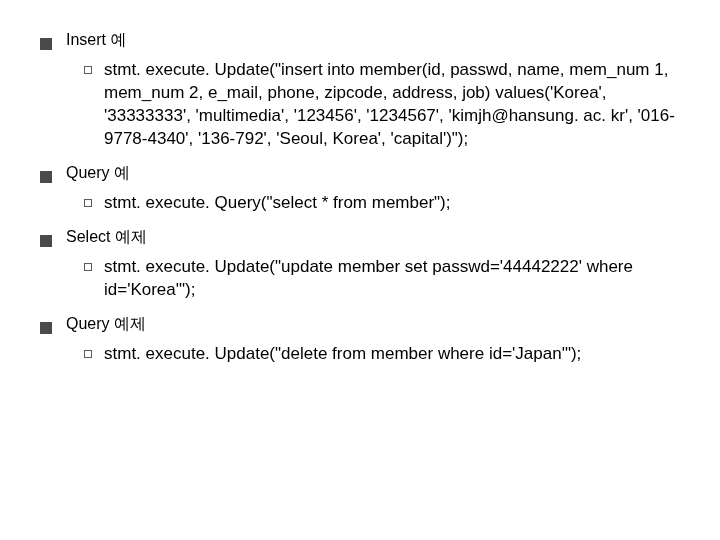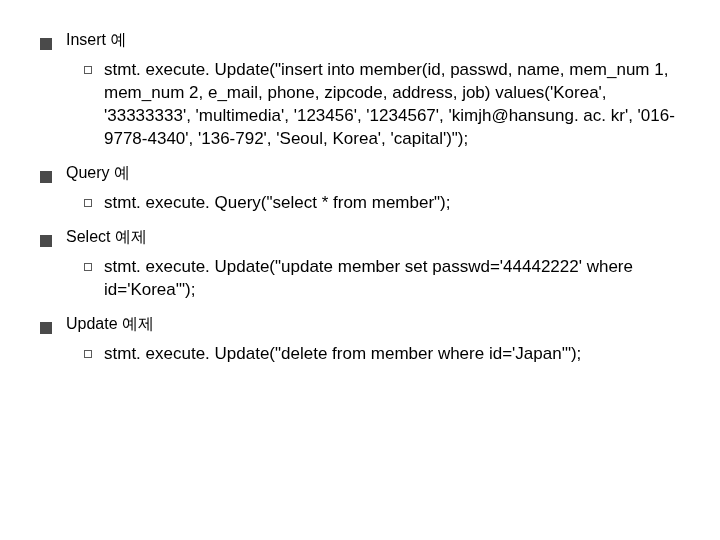--- a/index.html
+++ b/index.html
@@ -85,19 +85,19 @@
   </div>
   <div class="sub-item">
     <div class="sub-bullet"></div>
     <div class="sub-text">stmt. execute. Update("update member set passwd='44442222' where id='Korea'");</div>
   </div>
 </div>
 
 <div class="section">
   <div class="section-header">
     <div class="main-bullet"></div>
-    <div class="section-title">Update 예제</div>
+    <div class="section-title">Query 예제</div>
   </div>
   <div class="sub-item">
     <div class="sub-bullet"></div>
     <div class="sub-text">stmt. execute. Update("delete from member where id='Japan'");</div>
   </div>
 </div>
 
 </body></html>

